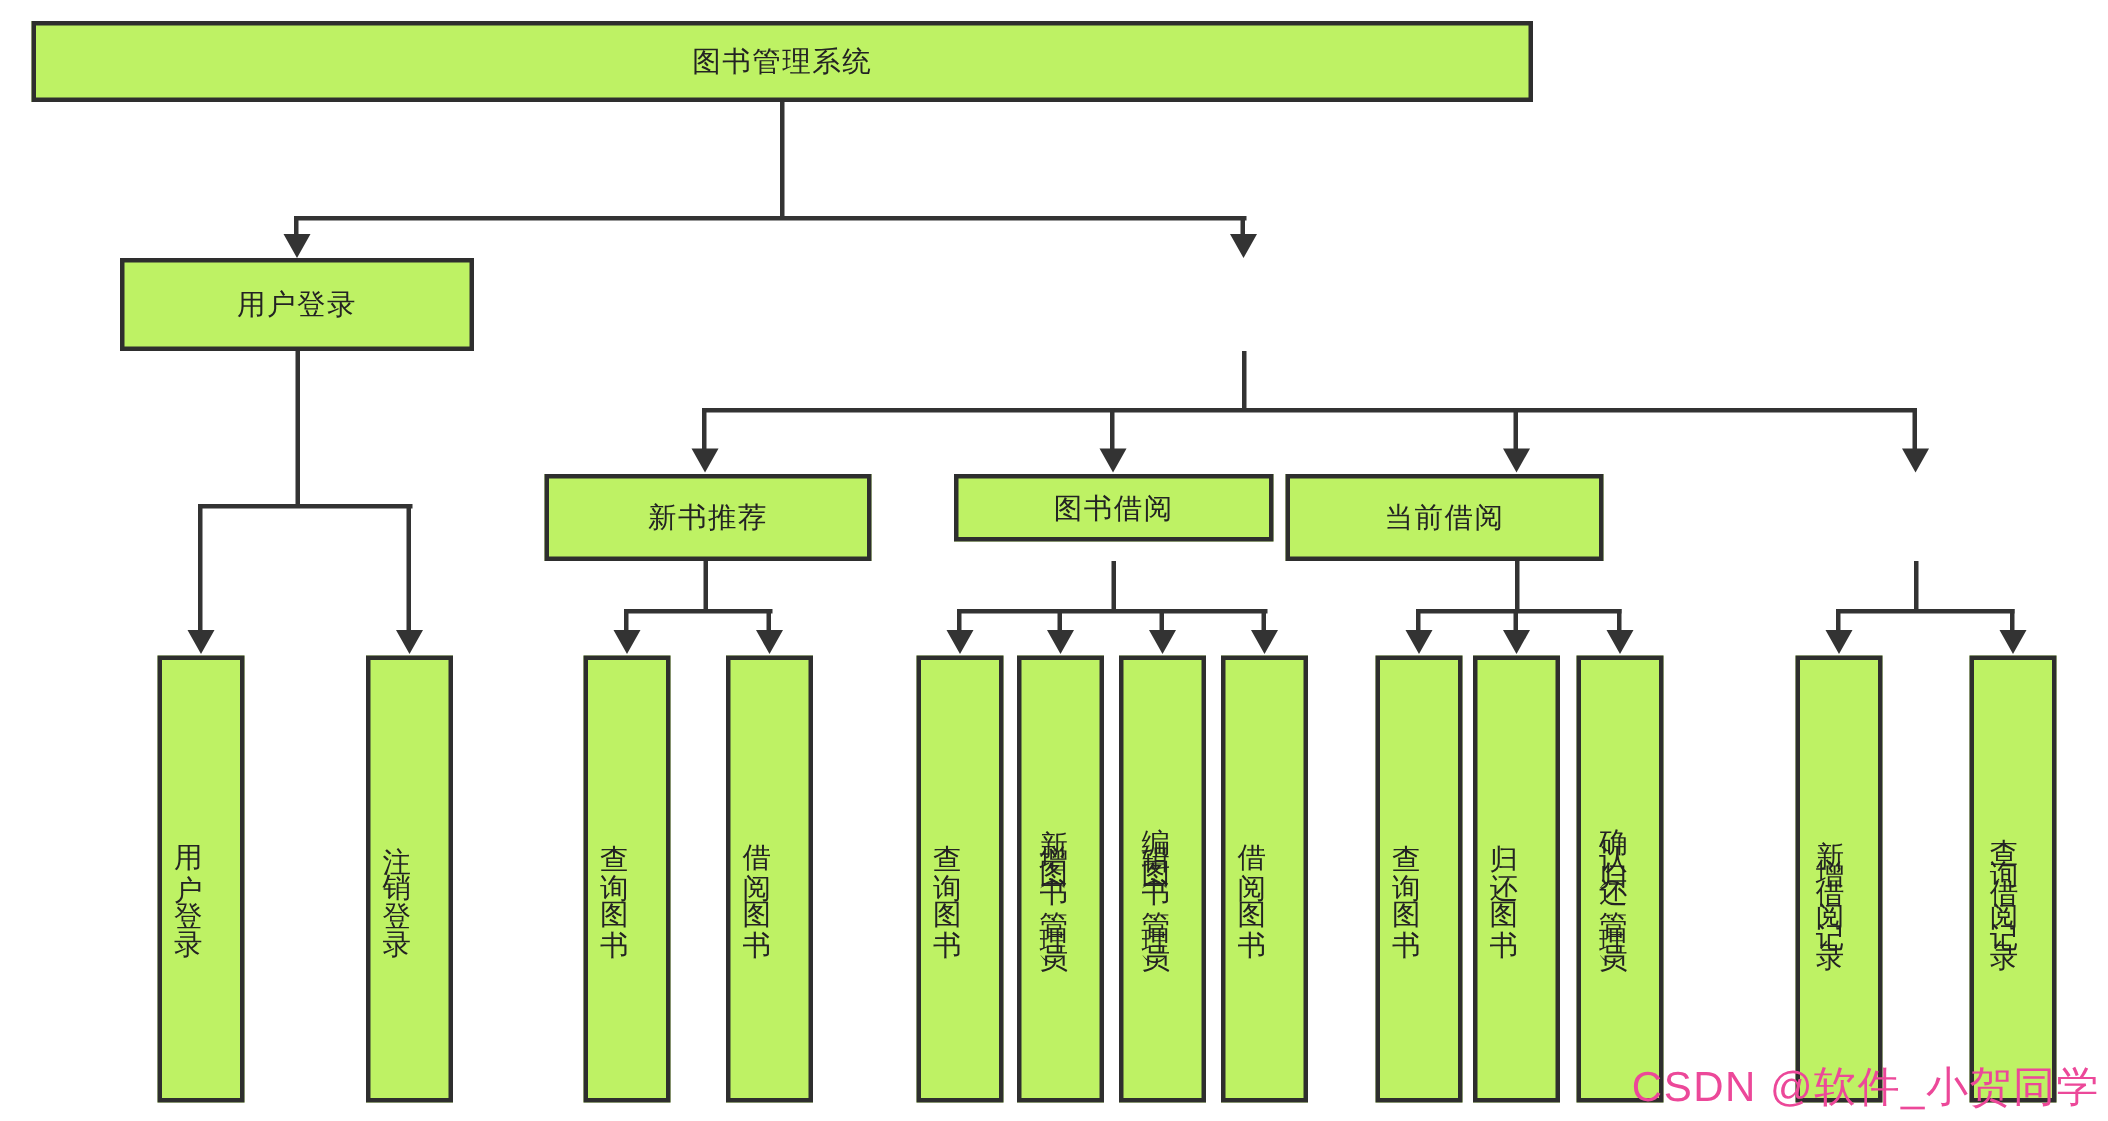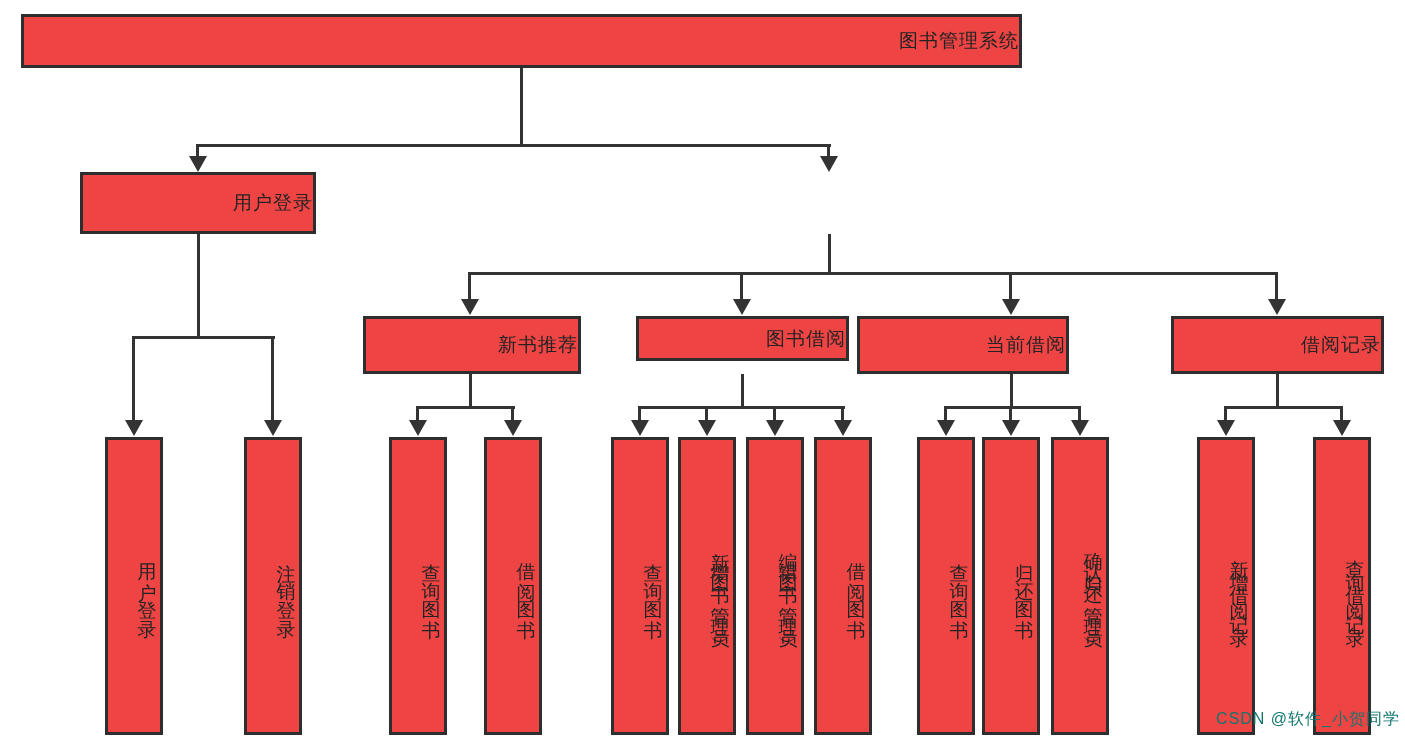--- a/index.html
+++ b/index.html
@@ -2,22 +2,22 @@
 <html><head>
 <meta charset="utf-8">
 <style>
   html,body{margin:0;padding:0;background:#ffffff;}
   .canvas{
     position:relative;width:1405px;height:747px;background:#ffffff;overflow:hidden;
     font-family:"Liberation Sans","DejaVu Sans",sans-serif;color:#222222;
   }
   
   .box{
-    position:absolute;background:#ef4444;border:3px solid #2e2e2e;
-    display:flex;align-items:center;justify-content:flex-end;box-sizing:border-box;
+    position:absolute;background:#bef264;border:3px solid #2e2e2e;
+    display:flex;align-items:center;justify-content:center;box-sizing:border-box;
   }
   .box .lbl{font-size:19px;letter-spacing:1px;color:#232323;white-space:nowrap;}
   
   .leaf .lbl{
     writing-mode:vertical-rl;text-orientation:mixed;white-space:nowrap;
     font-size:19px;color:#232323;
   }
   .chars4 .lbl{letter-spacing:19px;margin-block-end:-19px;}
   .chars6 .lbl{letter-spacing:14px;margin-block-end:-14px;}
   .chars9 .lbl{letter-spacing:11px;margin-block-end:-11px;}
@@ -27,21 +27,21 @@
   .drop{position:absolute;width:18px;}
   .drop::before{
     content:"";position:absolute;left:7px;top:0;bottom:14px;width:3px;background:#333333;
   }
   .drop::after{
     content:"";position:absolute;left:0;bottom:0;width:0;height:0;
     border-left:9px solid transparent;border-right:9px solid transparent;
     border-top:16px solid #333333;
   }
   .watermark{
-    position:absolute;right:5px;bottom:17px;font-size:16px;color:#0f766e;
+    position:absolute;right:5px;bottom:3px;font-size:28px;color:#ec4899;
     letter-spacing:1px;white-space:nowrap;
   }
 </style>
 </head>
 <body>
 
 <div class="canvas">
 
   <div class="box" style="left:21px;top:14px;width:1001px;height:54px;">
     <span class="lbl">图书管理系统</span>
@@ -52,23 +52,20 @@
   </div>
 
   <div class="box" style="left:363px;top:316px;width:218px;height:58px;">
     <span class="lbl">新书推荐</span>
   </div>
   <div class="box" style="left:636px;top:316px;width:213px;height:45px;">
     <span class="lbl">图书借阅</span>
   </div>
   <div class="box" style="left:857px;top:316px;width:212px;height:58px;">
     <span class="lbl">当前借阅</span>
-  </div>
-  <div class="box" style="left:1171px;top:316px;width:213px;height:58px;">
-    <span class="lbl">借阅记录</span>
   </div>
 
   <div class="box leaf chars4" style="left:105px;top:437px;width:58px;height:298px;">
     <span class="lbl">用户登录</span>
   </div>
   <div class="box leaf chars4" style="left:244px;top:437px;width:58px;height:298px;">
     <span class="lbl">注销登录</span>
   </div>
 
   <div class="box leaf chars4" style="left:389px;top:437px;width:58px;height:298px;">

